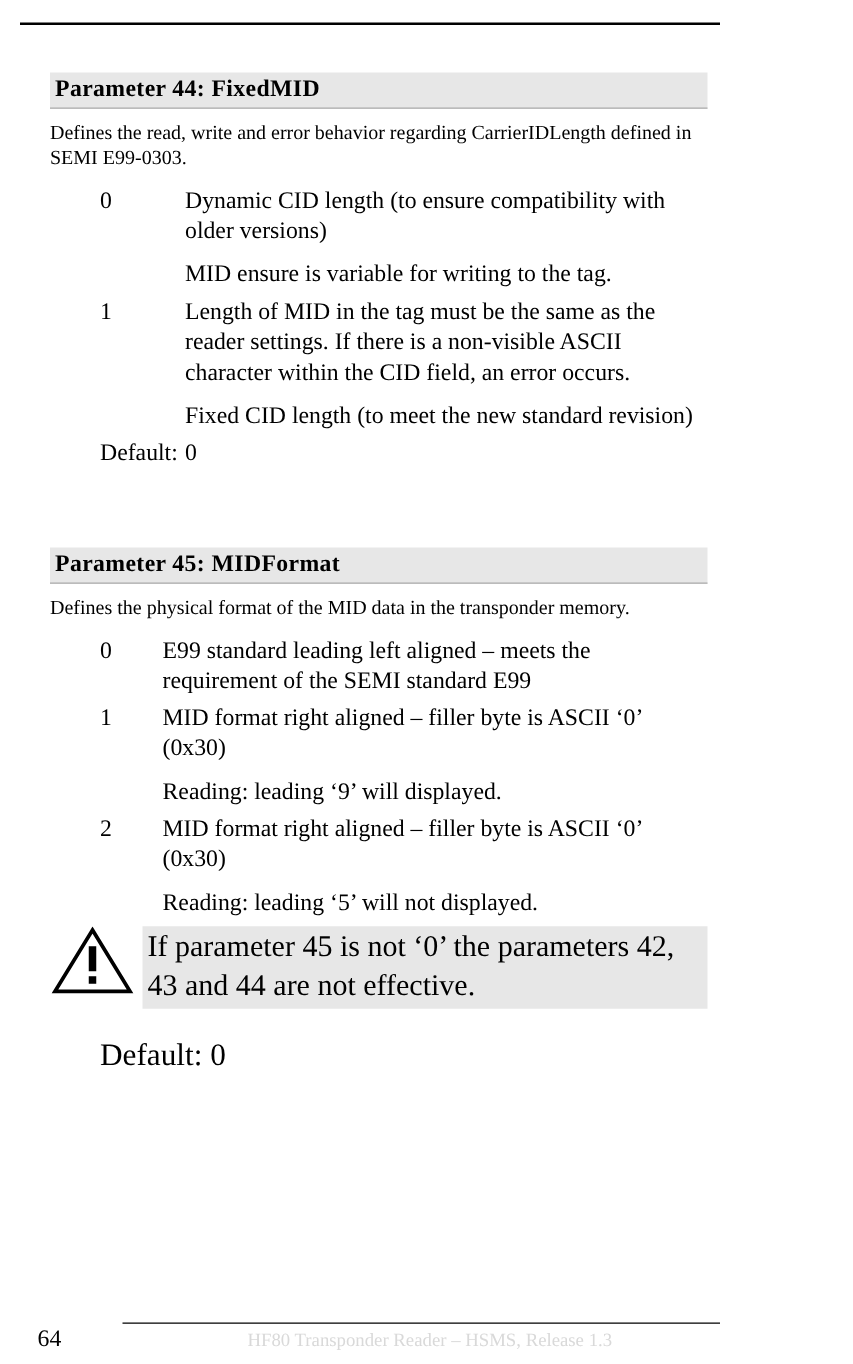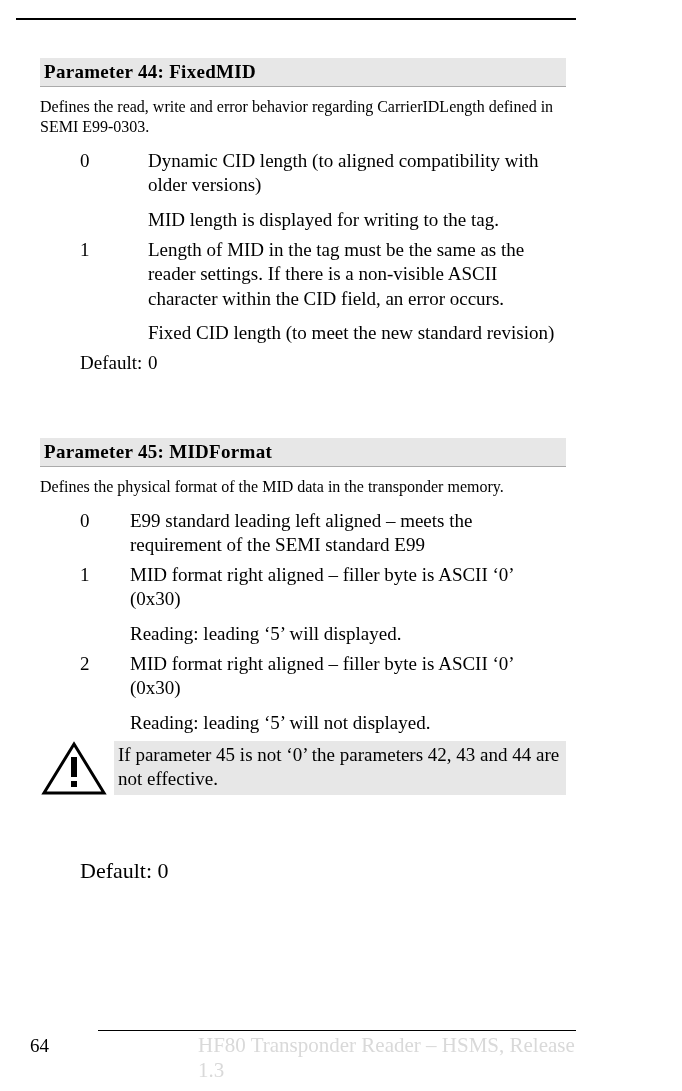--- a/index.html
+++ b/index.html
@@ -13,47 +13,47 @@
   .vrow { display:flex; font-size:19px; line-height:1.28; margin-bottom:6px; }
   .vkey { width:108px; flex:0 0 108px; padding-left:40px; }
   .vkey.shrink { padding-left:40px; }
   .vval { flex:1; }
   .vval p { margin-bottom:10px; }
   .vval p:last-child { margin-bottom:0; }
   .section-gap { height:56px; }
   .warn-row { display:flex; align-items:flex-start; margin-top:4px; }
   .warn-icon { width:74px; flex:0 0 74px; padding-left:0px; }
   .warn-icon svg { width:68px; height:56px; }
-  .warn-text { flex:1; background:#e7e7e7; font-size:19px; line-height:1.28; padding:2px 4px 3px 4px; }
-  .default-line { font-size:22px; margin-top:57px; padding-left:40px; }
+  .warn-text { flex:1; background:#e7e7e7; font-size:24px; line-height:1.28; padding:2px 4px 3px 4px; }
+  .default-line { font-size:25px; margin-top:24px; padding-left:40px; }
   .footer { position:absolute; left:0; right:0; bottom:8px;margin-left:20px; }
   .footer-rule { border-top:1.5px solid #000; margin-left:78px; margin-right:16px; }
   .footer-row { display:flex; align-items:baseline; margin-top:2px; }
   .page-num { font-size:19px; padding-left:10px; width:78px; }
-  .footer-text { font-size:21px; color:#d9d9d9; flex:1; text-align:left; padding-left:100px; }
+  .footer-text { font-size:15px; color:#d9d9d9; flex:1; text-align:left; padding-left:100px; }
   
   .values.narrow .vkey { width:90px; flex:0 0 90px; }
 </style>
 </head>
 <body>
 
 <div class="page">
   <div class="top-rule"></div>
 
   <div class="content">
 
     <div class="param-header">Parameter 44: FixedMID</div>
     <div class="body-text">Defines the read, write and error behavior regarding CarrierIDLength defined in SEMI E99-0303.</div>
 
     <div class="values">
       <div class="vrow">
         <div class="vkey">0</div>
         <div class="vval">
-          <p>Dynamic CID length (to aligned compatibility with older versions)</p>
-          <p>MID length is displayed for writing to the tag.</p>
+          <p>Dynamic CID length (to ensure compatibility with older versions)</p>
+          <p>MID ensure is variable for writing to the tag.</p>
         </div>
       </div>
       <div class="vrow">
         <div class="vkey">1</div>
         <div class="vval">
           <p>Length of MID in the tag must be the same as the reader settings. If there is a non-visible ASCII character within the CID field, an error occurs.</p>
           <p>Fixed CID length (to meet the new standard revision)</p>
         </div>
       </div>
       <div class="vrow">
@@ -71,21 +71,21 @@
       <div class="vrow">
         <div class="vkey">0</div>
         <div class="vval">
           <p>E99 standard leading left aligned – meets the requirement of the SEMI standard E99</p>
         </div>
       </div>
       <div class="vrow">
         <div class="vkey">1</div>
         <div class="vval">
           <p>MID format right aligned – filler byte is ASCII ‘0’ (0x30)</p>
-          <p>Reading: leading ‘5’ will displayed.</p>
+          <p>Reading: leading ‘9’ will displayed.</p>
         </div>
       </div>
       <div class="vrow">
         <div class="vkey">2</div>
         <div class="vval">
           <p>MID format right aligned – filler byte is ASCII ‘0’ (0x30)</p>
           <p>Reading: leading ‘5’ will not displayed.</p>
         </div>
       </div>
     </div>

